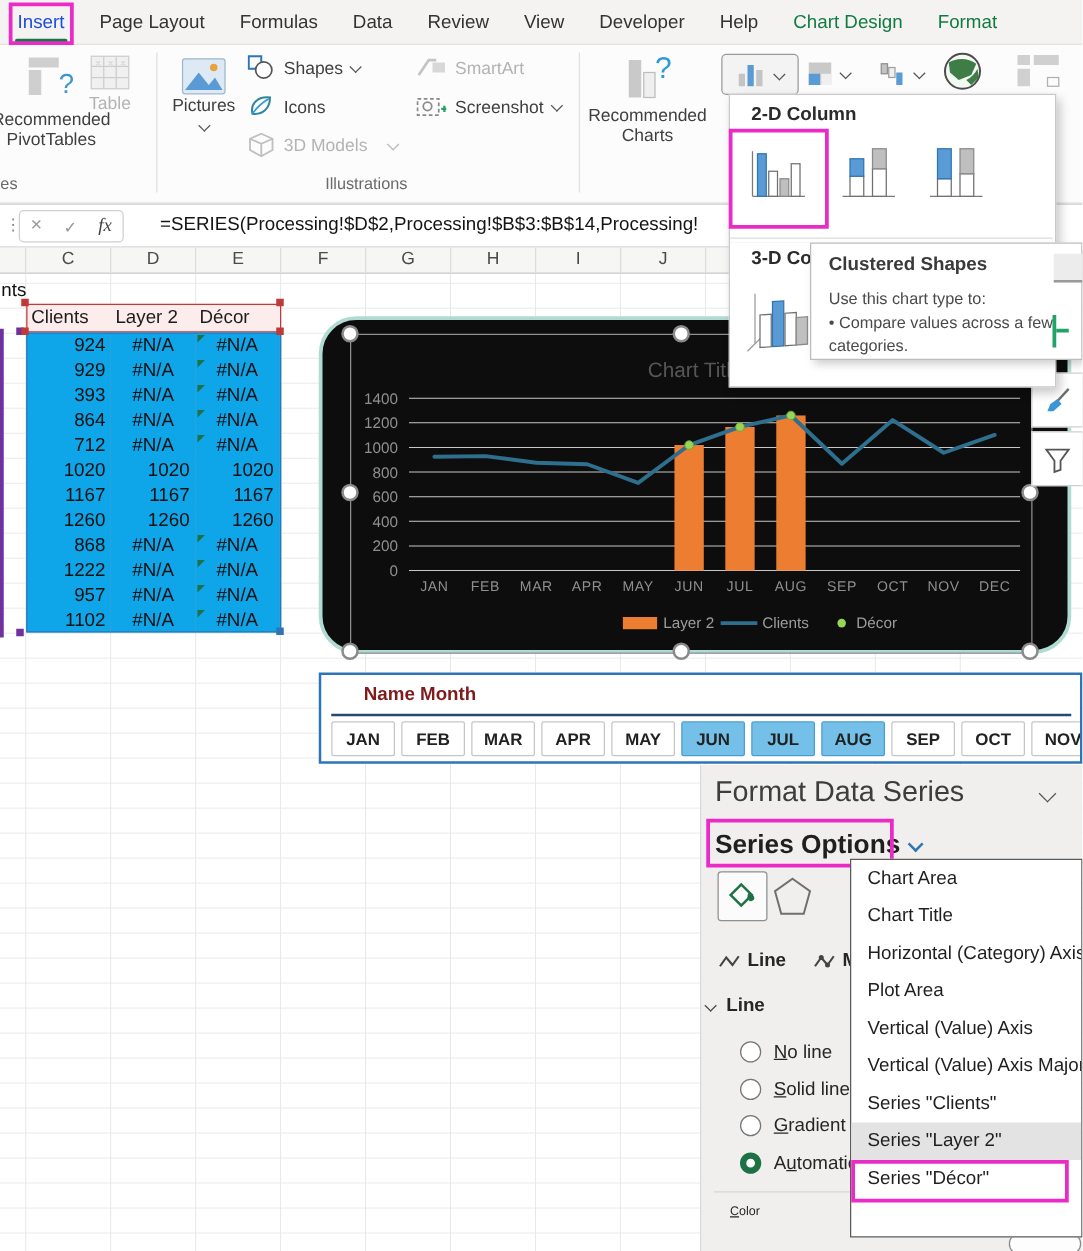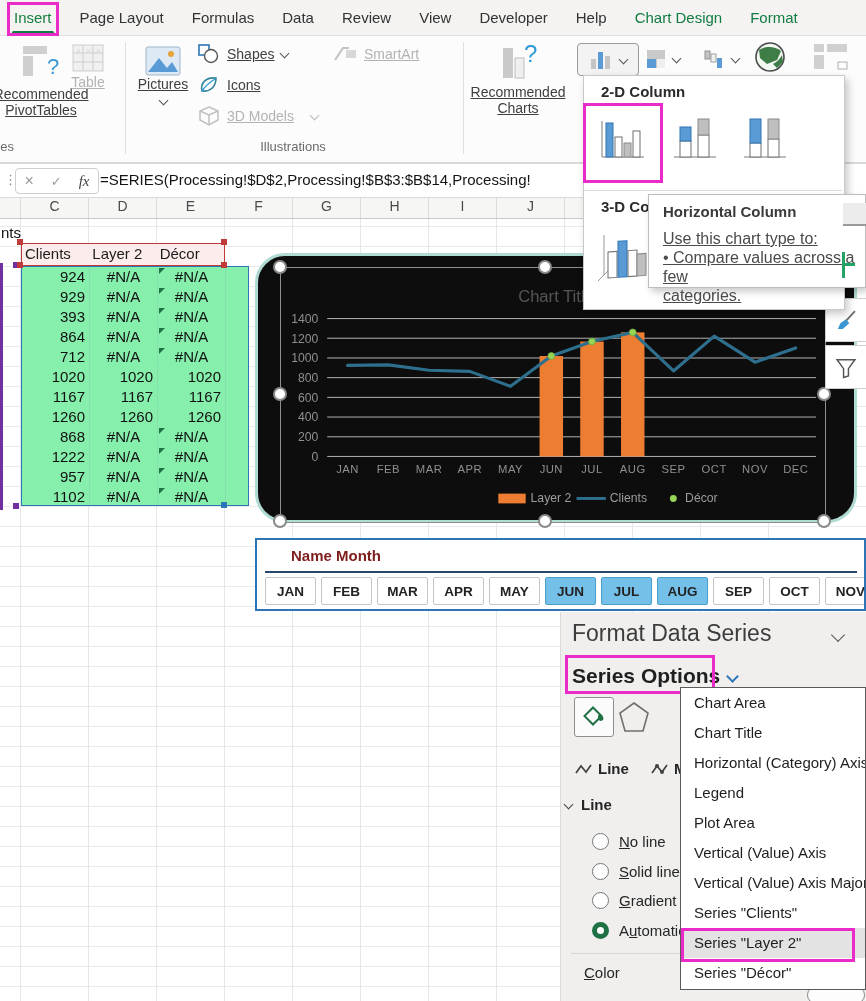--- a/index.html
+++ b/index.html
@@ -4,58 +4,58 @@
 <style>
   html,body{margin:0;padding:0;}
   body{width:866px;height:1001px;position:relative;overflow:hidden;background:#fff;
        font-family:"Liberation Sans",sans-serif;color:#262626;}
   .abs{position:absolute;}
   
   #menubar{left:0;top:0;width:866px;height:35px;background:#f4f3f2;border-bottom:1px solid #e2e1e0;z-index:20;}
   #menu-tabs{display:flex;align-items:center;height:35px;padding-left:14px;gap:28px;}
   .mtab{font-size:15px;color:#333;white-space:nowrap;position:relative;cursor:default;}
   .mtab.ctx{color:#107C41;}
-  .mtab.active{color:#15803d;}
+  .mtab.active{color:#1d4ed8;}
   .mtab.active .ul{position:absolute;left:-2px;right:-2px;bottom:-8px;height:3px;background:#107C41;border-radius:2px;}
   .mtab .annot{position:absolute;left:-7px;top:-7px;right:-7px;bottom:-10px;border:3px solid #EA2BC8;}
   
   #ribbon{left:0;top:36px;width:866px;height:126px;background:#fcfcfc;border-bottom:1px solid #d8d8d8;z-index:3;}
-  .rlabel{font-size:14px;color:#3f3f3f;white-space:nowrap;text-decoration:underline;}
+  .rlabel{font-size:14px;color:#3f3f3f;white-space:nowrap;}
   .rlabel.dis{color:#b3b3b3;}
   .rgroup{font-size:13px;color:#6a6a6a;}
   .rsep{width:1px;background:#e0e0e0;top:6px;height:112px;}
   .chev{display:inline-block;width:6px;height:6px;border-right:1.4px solid #555;border-bottom:1.4px solid #555;transform:rotate(45deg);vertical-align:middle;}
   .chev.dis{border-color:#b8b8b8;}
   .ribbon-btn-lg{display:flex;flex-direction:column;align-items:center;}
   #chartbtn1{left:577px;top:7px;width:60px;height:31px;border:1px solid #9a9a9a;border-radius:4px;background:#f3f3f3;display:flex;align-items:center;justify-content:center;gap:7px;}
   .smallbtn{display:flex;align-items:center;justify-content:center;gap:7px;height:31px;}
   
   #chart-menu{left:583px;top:75px;width:260px;height:233px;background:#fff;border:1px solid #c9c9c9;box-shadow:3px 4px 8px rgba(0,0,0,.22);z-index:30;}
   #chart-menu .hdr{font-size:15px;font-weight:bold;color:#2b2b2b;}
   .ct-icon{position:absolute;top:35px;width:50px;height:52px;}
   #cm-annot{left:-1px;top:27px;width:74px;height:74px;border:3px solid #EA2BC8;}
   #cm-divider{left:0;top:114px;width:258px;height:1px;background:#dcdcdc;border-bottom:3px solid #fff;box-shadow:0 5px 0 -4px #dcdcdc;}
   
   #tooltip{left:648px;top:194px;width:218px;height:94px;background:#fff;border:1px solid #bdbdbd;box-shadow:3px 4px 7px rgba(0,0,0,.2);z-index:40;padding:8px 0 0 14px;box-sizing:border-box;}
   #tooltip .t{font-size:15px;font-weight:bold;color:#3a3a3a;}
-  #tooltip .b{font-size:16px;color:#4a4a4a;line-height:19px;text-decoration:underline;}
+  #tooltip .b{font-size:13px;color:#4a4a4a;line-height:19px;}
   
   #fbar{left:0;top:163px;width:866px;height:33px;background:#fff;border-top:1px solid #d9d9d9;border-bottom:1px solid #d9d9d9;z-index:2;}
   #fxbox{left:15px;top:4px;width:82px;height:24px;border:1px solid #cfcfcf;border-radius:4px;display:flex;align-items:center;justify-content:space-around;background:#fff;}
-  #formula-text{left:100px;top:7px;width:470px;font-size:15px;color:#141414;white-space:nowrap;overflow:hidden;}
+  #formula-text{left:128px;top:7px;width:470px;font-size:15px;color:#141414;white-space:nowrap;overflow:hidden;}
   #colheads{left:0;top:196px;width:866px;height:22px;background:#f6f6f5;border-bottom:1px solid #c9c9c9;z-index:1;display:flex;}
   .colcell{width:68px;box-sizing:border-box;border-right:1px solid #dcdcdc;text-align:center;font-size:14px;color:#4a4a4a;line-height:21px;}
   #sheet{left:0;top:218px;width:866px;height:783px;z-index:0;
     background-image:repeating-linear-gradient(to right,transparent 0 67px,#e5e8eb 67px 68px),
                      repeating-linear-gradient(to bottom,transparent 0 19px,#e8eaed 19px 20px);
     background-position:-47px -11px;}
   
   #tbl-head{left:21px;top:243px;width:204px;height:23px;background:#fcecec;border:1.5px solid #c13a3a;box-sizing:border-box;display:flex;z-index:4;}
   #tbl-head .hc{width:68px;font-size:15px;color:#1c1c1c;padding-left:3px;box-sizing:border-box;line-height:20px;}
-  #tbl-body{left:21px;top:266px;width:228px;height:240px;background:#86efac;border:1.5px solid #2e75b6;box-sizing:border-box;z-index:4;}
+  #tbl-body{left:21px;top:266px;width:204px;height:240px;background:#0ea5e9;border:1.5px solid #2e75b6;box-sizing:border-box;z-index:4;}
   .trow{display:flex;height:20px;}
   .tcell{width:68px;box-sizing:border-box;font-size:15px;color:#111;line-height:20px;position:relative;border-right:1px solid rgba(130,160,190,.18);}
   .tcell.num{text-align:right;padding-right:4px;}
   .tcell.err{text-align:center;}
   .tri{position:absolute;left:1px;top:1px;width:0;height:0;border-top:6px solid #1e7145;border-right:6px solid transparent;}
   .sq{position:absolute;width:6px;height:6px;z-index:5;}
   
   #chart{left:255px;top:253px;width:602px;height:270px;background:#0D0D0D;border:3px solid #b0dbd2;border-radius:30px;box-sizing:border-box;z-index:6;}
   #sel-rect{left:280px;top:267px;width:544px;height:254px;border:1px solid #8f8f8f;z-index:7;}
   .handle{width:14px;height:14px;border-radius:50%;background:#fff;border:2px solid #8a8a8a;box-sizing:border-box;z-index:8;}
@@ -78,21 +78,21 @@
   #so-annot{position:absolute;left:4px;top:43px;width:144px;height:33px;border:3px solid #EA2BC8;}
   #bucket-btn{position:absolute;left:13px;top:85px;width:38px;height:38px;border:1px solid #8f8f8f;border-radius:3px;background:#fbfbfb;display:flex;align-items:center;justify-content:center;}
   #pentagon-btn{position:absolute;left:57px;top:88px;width:32px;height:34px;}
   .tabrow{position:absolute;top:148px;font-size:15px;font-weight:bold;color:#262626;display:flex;align-items:center;gap:6px;}
   #line-collapse{position:absolute;left:4px;top:184px;font-size:15px;font-weight:bold;color:#262626;display:flex;align-items:center;gap:9px;}
   #radio-list{position:absolute;left:31px;top:215px;}
   .rrow{display:flex;align-items:center;gap:10px;height:29.5px;font-size:15px;color:#262626;white-space:nowrap;}
   .radio{width:17px;height:17px;border-radius:50%;border:1px solid #767676;background:#fff;box-sizing:border-box;flex:0 0 17px;}
   .radio.sel{border:5px solid #1e7145;}
   #pane-div{position:absolute;left:10px;top:341px;width:110px;height:1px;background:#d6d6d6;}
-  #color-label{position:absolute;left:23px;top:352px;font-size:15px;color:#262626;}
+  #color-label{position:absolute;left:23px;top:352px;font-size:10px;color:#262626;}
   #color-btn-frag{position:absolute;left:246px;top:374px;width:56px;height:16px;background:#fdfdfd;border:1px solid #8a8a8a;border-radius:9px;}
   
   #el-dd{left:680px;top:687px;width:186px;height:303px;background:#fff;border:1px solid #5a5a5a;box-sizing:border-box;z-index:50;overflow:hidden;}
   .dd-item{height:30px;line-height:30px;padding-left:13px;font-size:15px;color:#1f1f1f;white-space:nowrap;}
   .dd-item.hl{background:#e3e3e3;}
   #dd-annot{left:681px;top:928px;width:168px;height:28px;border:3px solid #EA2BC8;z-index:51;}
   u{text-decoration:underline;}
 </style>
 </head>
 <body>
@@ -358,20 +358,29 @@
     <span class="chev dis" style="margin-left:10px;"></span>
   </div>
 
   <div class="abs smallbtn" style="left:333px;top:2px;">
     <svg width="24" height="20" viewBox="0 0 24 20">
       <path d="M2 16 L10 4 h6" stroke="#c4c4c4" stroke-width="2.2" fill="none"></path>
       <rect x="13" y="6" width="10" height="8" fill="#d8d8d8"></rect>
     </svg>
     <span class="rlabel dis">SmartArt</span>
   </div>
+  <div class="abs smallbtn" style="left:333px;top:33px;">
+    <svg width="24" height="20" viewBox="0 0 24 20">
+      <rect x="1" y="4" width="17" height="13" fill="none" stroke="#8a8a8a" stroke-dasharray="3 2" stroke-width="1.4"></rect>
+      <circle cx="9" cy="10" r="3.4" fill="none" stroke="#8a8a8a" stroke-width="1.4"></circle>
+      <path d="M20 12h5M22.5 9.5v5" stroke="#21a366" stroke-width="1.8"></path>
+    </svg>
+    <span class="rlabel">Screenshot</span>
+    <span class="chev"></span>
+  </div>
   <div class="rgroup abs" style="left:-26px;top:103px;width:40px;text-align:right;">Tables</div>
   <div class="rgroup abs" style="left:180px;top:103px;width:226px;text-align:center;">Illustrations</div>
   <div class="rsep abs" style="left:463px;"></div>
 
   <div class="abs ribbon-btn-lg" style="left:466px;top:8px;width:104px;">
     <svg width="38" height="40" viewBox="0 0 38 40">
       <rect x="4" y="4" width="10" height="30" fill="#c9c9c9"></rect>
       <rect x="16" y="14" width="9" height="20" fill="#efefef" stroke="#bdbdbd"></rect>
       <text x="25" y="18" font-size="24" fill="#2e9bd6" font-family="Liberation Sans">?</text>
     </svg>
@@ -464,21 +473,21 @@
         <rect x="14" y="22" width="9" height="26" fill="#fff" stroke="#6f6f6f"></rect>
         <rect x="24" y="12" width="9" height="36" fill="#5b9bd5" stroke="#2e75b6"></rect>
         <rect x="34" y="22" width="9" height="26" fill="#fff" stroke="#6f6f6f"></rect>
         <rect x="43" y="26" width="9" height="22" fill="#bfbfbf" stroke="#8a8a8a"></rect>
       </g>
     </svg>
   </div>
 </div>
 
 <div id="tooltip" class="abs">
-  <div class="t">Horizontal Column</div>
+  <div class="t">Clustered Shapes</div>
   <div class="b" style="margin-top:9px;">Use this chart type to:</div>
   <div class="b">• Compare values across a few</div>
   <div class="b">categories.</div>
 </div>
 
 <div id="pane" class="abs">
   <div id="pane-title">Format Data Series</div>
   <div id="pane-chev"></div>
   <div id="series-options">
     <span>Series Options</span><span id="so-chev"></span>
@@ -533,21 +542,20 @@
     </div>
   <div id="pane-div"></div>
   <div id="color-label"><u>C</u>olor</div>
   <div id="color-btn-frag"></div>
 </div>
 
 <div id="el-dd" class="abs">
     <div class="dd-item">Chart Area</div>
     <div class="dd-item">Chart Title</div>
     <div class="dd-item">Horizontal (Category) Axis</div>
-    <div class="dd-item">Legend</div>
     <div class="dd-item">Plot Area</div>
     <div class="dd-item">Vertical (Value) Axis</div>
     <div class="dd-item">Vertical (Value) Axis Major</div>
     <div class="dd-item">Series "Clients"</div>
     <div class="dd-item hl">Series "Layer 2"</div>
     <div class="dd-item">Series "Décor"</div>
   </div>
 <div id="dd-annot" class="abs"></div>
 
 </body></html>

